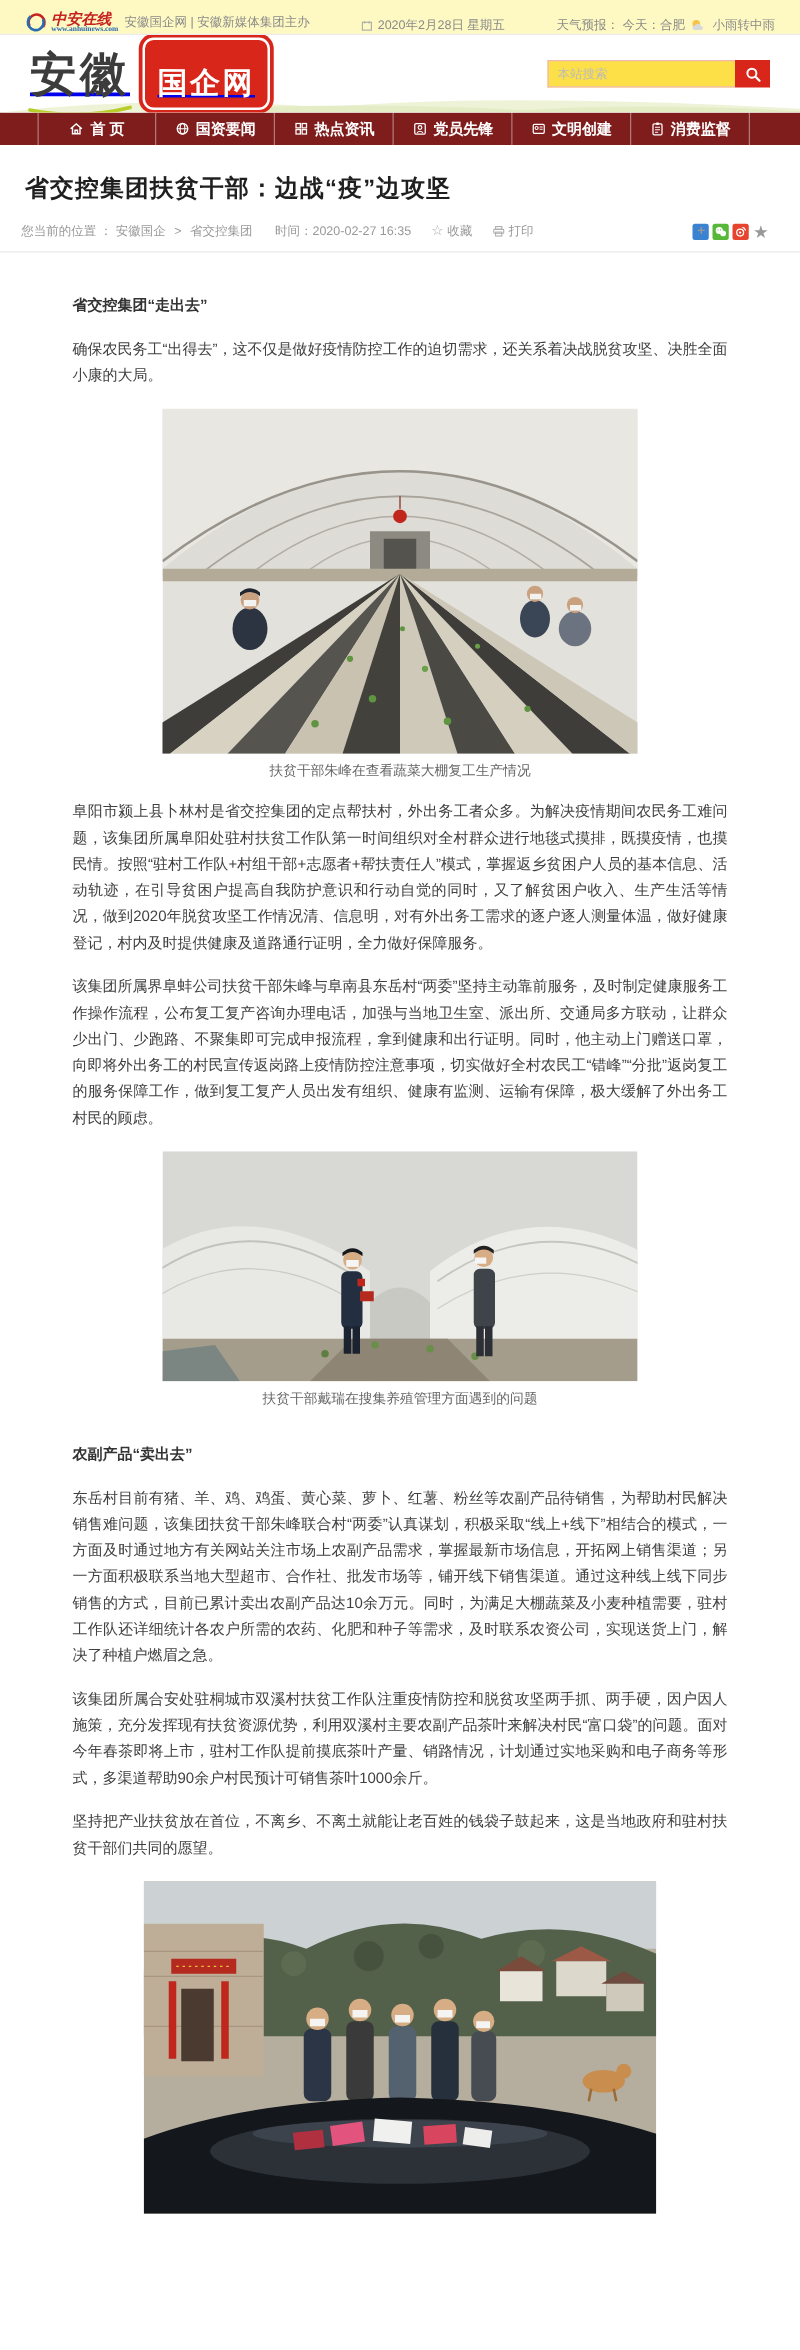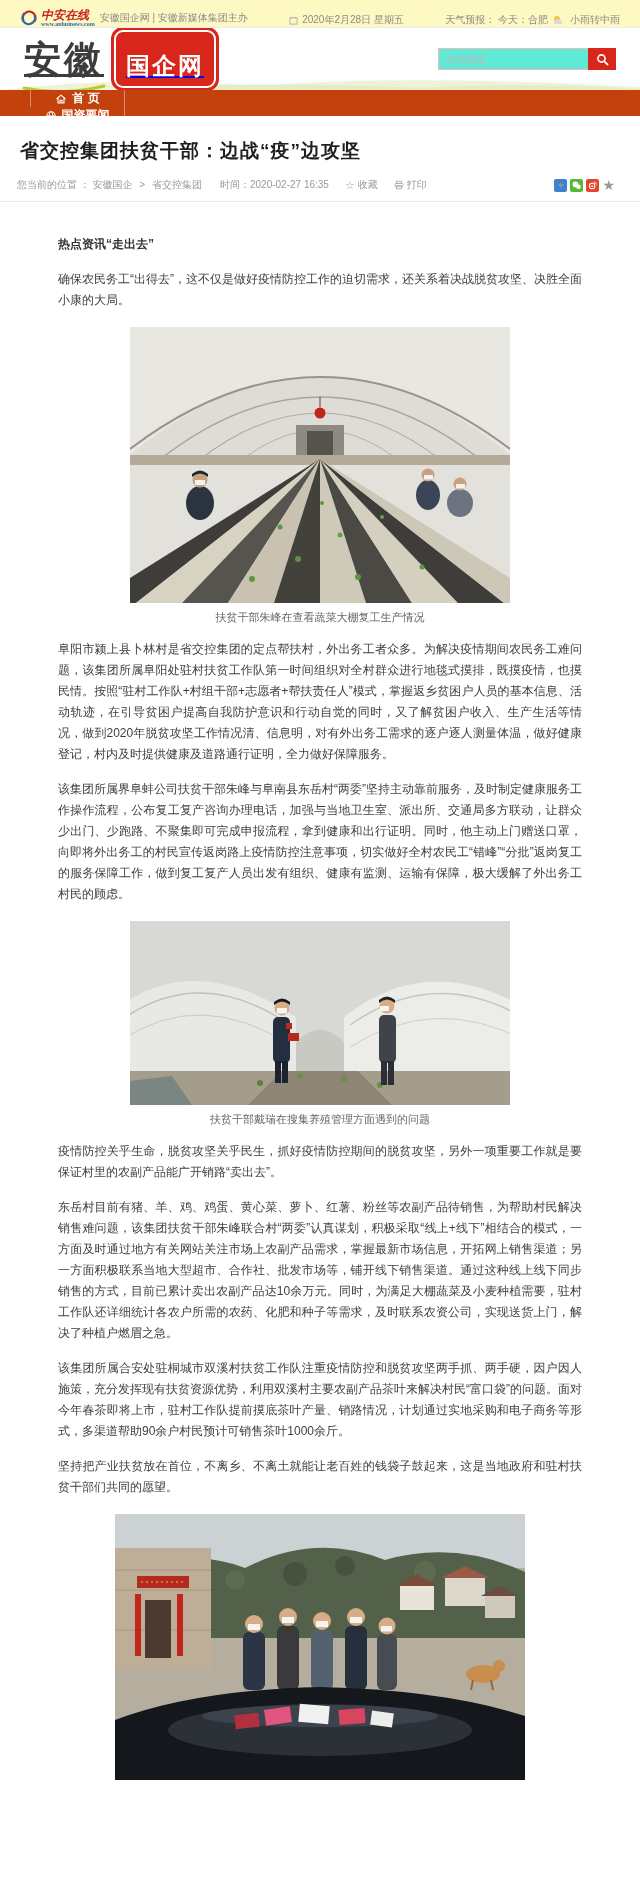--- a/index.html
+++ b/index.html
@@ -21,38 +21,38 @@
   .topbar-center { display:flex; align-items:center; gap:4px; }
   .topbar-right { display:flex; align-items:center; gap:4px; }
   
   .header {
     height:62px; position:relative; display:flex; align-items:center;
     justify-content:space-between; padding:0 24px; overflow:hidden; background:#fff;
   }
   .header-hills { position:absolute; left:0; bottom:0; width:100%; height:16px; pointer-events:none; }
   .brand { display:flex; align-items:center; gap:10px; position:relative; z-index:1; }
   .brand-cn { position:relative; font-size:37px; font-weight:900; color:#3c3c3c; letter-spacing:3px; line-height:1;
-              font-family:"DejaVu Serif","Liberation Serif",serif;text-decoration:underline; }
+              font-family:"DejaVu Serif","Liberation Serif",serif; }
   .brand-swoosh { position:absolute; left:-2px; bottom:-7px; }
   .brand-badge {
     background:#d8261b; color:#fff; font-size:24px; font-weight:bold; letter-spacing:2px;
     padding:18px 10px 4px; border:2px solid #fff; box-shadow:0 0 0 3px #d8261b; border-radius:9px;
   }
   .search { display:flex; align-items:center; z-index:1; }
   .search input {
     width:150px; height:22px; border:1px solid #f0b9b4; border-right:none;
-    font-size:10px; padding:0 7px; color:#555; outline:none; background:#5eead4;
+    font-size:10px; padding:0 7px; color:#555; outline:none; background:#fde047;
   }
   .search input::placeholder { color:#bbb; }
   .search button {
     width:28px; height:22px; background:#d8261b; border:none; cursor:pointer;
     display:flex; align-items:center; justify-content:center; padding:0;
   }
   
-  .nav { background:#c2410c; height:26px; display:flex; align-items:stretch; padding-left:30px;flex-direction:column; }
+  .nav { background:#7f1d1d; height:26px; display:flex; align-items:stretch; padding-left:30px; }
   .nav a {
     display:flex; align-items:center; justify-content:center; gap:5px;
     width:95px; color:#fff; text-decoration:none; font-size:12px; font-weight:bold;
     border-right:1px solid rgba(255,255,255,.4);
   }
   .nav a:first-child { border-left:1px solid rgba(255,255,255,.4); }
   
   .title {
     font-size:19px; font-weight:bold; color:#1f1f1f; text-align:left;
     margin:22px 20px 14px; letter-spacing:1px;
@@ -231,21 +231,21 @@
         <circle cx="5.6" cy="6.6" r="1" fill="#fff"></circle>
         <path d="M7.5,2.2 Q10,2.4 10.2,5" fill="none" stroke="#fff" stroke-width="1"></path>
       </svg>
     </a>
     <a href="#" class="share-star">★</a>
   </span>
 </div>
 
 <div class="content">
 
-  <h3>热点资讯“走出去”</h3>
+  <h3>省交控集团“走出去”</h3>
   <p>确保农民务工“出得去”，这不仅是做好疫情防控工作的迫切需求，还关系着决战脱贫攻坚、决胜全面小康的大局。</p>
 
   <figure>
     <svg width="380" height="276" viewBox="0 0 380 276">
       <rect width="380" height="276" fill="#e3e1db"></rect>
       <rect width="380" height="134" fill="#dedcd6"></rect>
       <path d="M0,128 Q190,-30 380,128 L380,0 L0,0 Z" fill="#e9e7e1"></path>
       <path d="M0,122 Q190,-22 380,122" stroke="#98948c" stroke-width="2" fill="none"></path>
       <path d="M28,134 Q190,6 352,134" stroke="#a8a49c" stroke-width="1.4" fill="none"></path>
       <path d="M68,134 Q190,38 312,134" stroke="#b0aca4" stroke-width="1.2" fill="none"></path>
@@ -318,21 +318,21 @@
       <rect x="249" y="94" width="17" height="48" rx="5" fill="#3f434a"></rect>
       <rect x="251" y="140" width="6" height="24" fill="#2c2f35"></rect>
       <rect x="258" y="140" width="6" height="24" fill="#2c2f35"></rect>
       <circle cx="257" cy="85" r="7.5" fill="#d7ad85"></circle>
       <path d="M249,82 Q257,75 265,82 L265,79 Q257,72 249,79 Z" fill="#222"></path>
       <rect x="250" y="85" width="9" height="5" fill="#f5f5f3"></rect>
     </svg>
     <figcaption>扶贫干部戴瑞在搜集养殖管理方面遇到的问题</figcaption>
   </figure>
 
-  <p>疫情防控关乎生命，脱贫攻坚关乎民生，抓好疫情防控期间的脱贫攻坚，另外一项重要工作就是要保证村里的农副产品能广开销路“卖出去”。</p>
+  <h3>农副产品“卖出去”</h3>
   <p>东岳村目前有猪、羊、鸡、鸡蛋、黄心菜、萝卜、红薯、粉丝等农副产品待销售，为帮助村民解决销售难问题，该集团扶贫干部朱峰联合村“两委”认真谋划，积极采取“线上+线下”相结合的模式，一方面及时通过地方有关网站关注市场上农副产品需求，掌握最新市场信息，开拓网上销售渠道；另一方面积极联系当地大型超市、合作社、批发市场等，铺开线下销售渠道。通过这种线上线下同步销售的方式，目前已累计卖出农副产品达10余万元。同时，为满足大棚蔬菜及小麦种植需要，驻村工作队还详细统计各农户所需的农药、化肥和种子等需求，及时联系农资公司，实现送货上门，解决了种植户燃眉之急。</p>
   <p>该集团所属合安处驻桐城市双溪村扶贫工作队注重疫情防控和脱贫攻坚两手抓、两手硬，因户因人施策，充分发挥现有扶贫资源优势，利用双溪村主要农副产品茶叶来解决村民“富口袋”的问题。面对今年春茶即将上市，驻村工作队提前摸底茶叶产量、销路情况，计划通过实地采购和电子商务等形式，多渠道帮助90余户村民预计可销售茶叶1000余斤。</p>
 
   <p>坚持把产业扶贫放在首位，不离乡、不离土就能让老百姓的钱袋子鼓起来，这是当地政府和驻村扶贫干部们共同的愿望。</p>
 
   <figure>
     <svg width="410" height="266" viewBox="0 0 410 266">
       <rect width="410" height="266" fill="#b5ae9e"></rect>
       <rect width="410" height="54" fill="#ccd2d4"></rect>
       <path d="M0,72 Q60,28 130,54 Q200,18 270,46 Q340,26 410,58 L410,124 L0,124 Z" fill="#53604a"></path>

